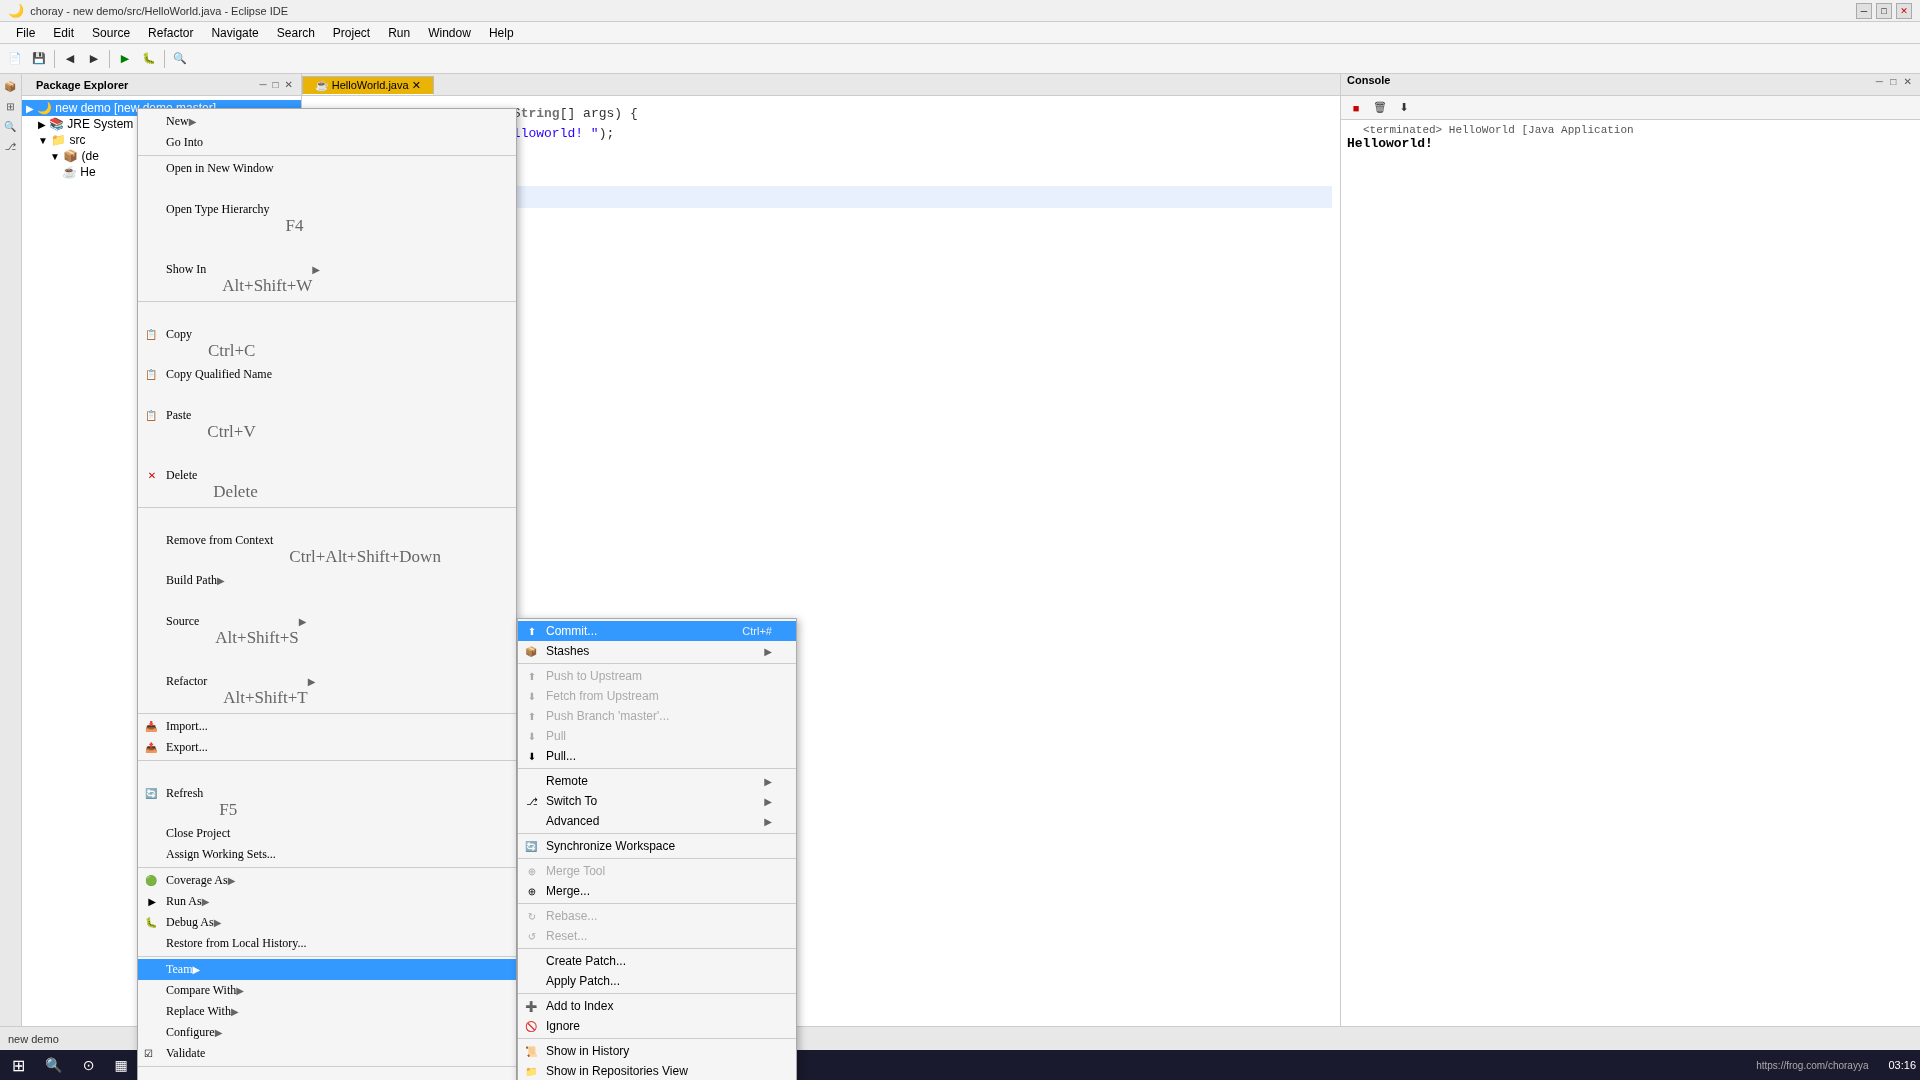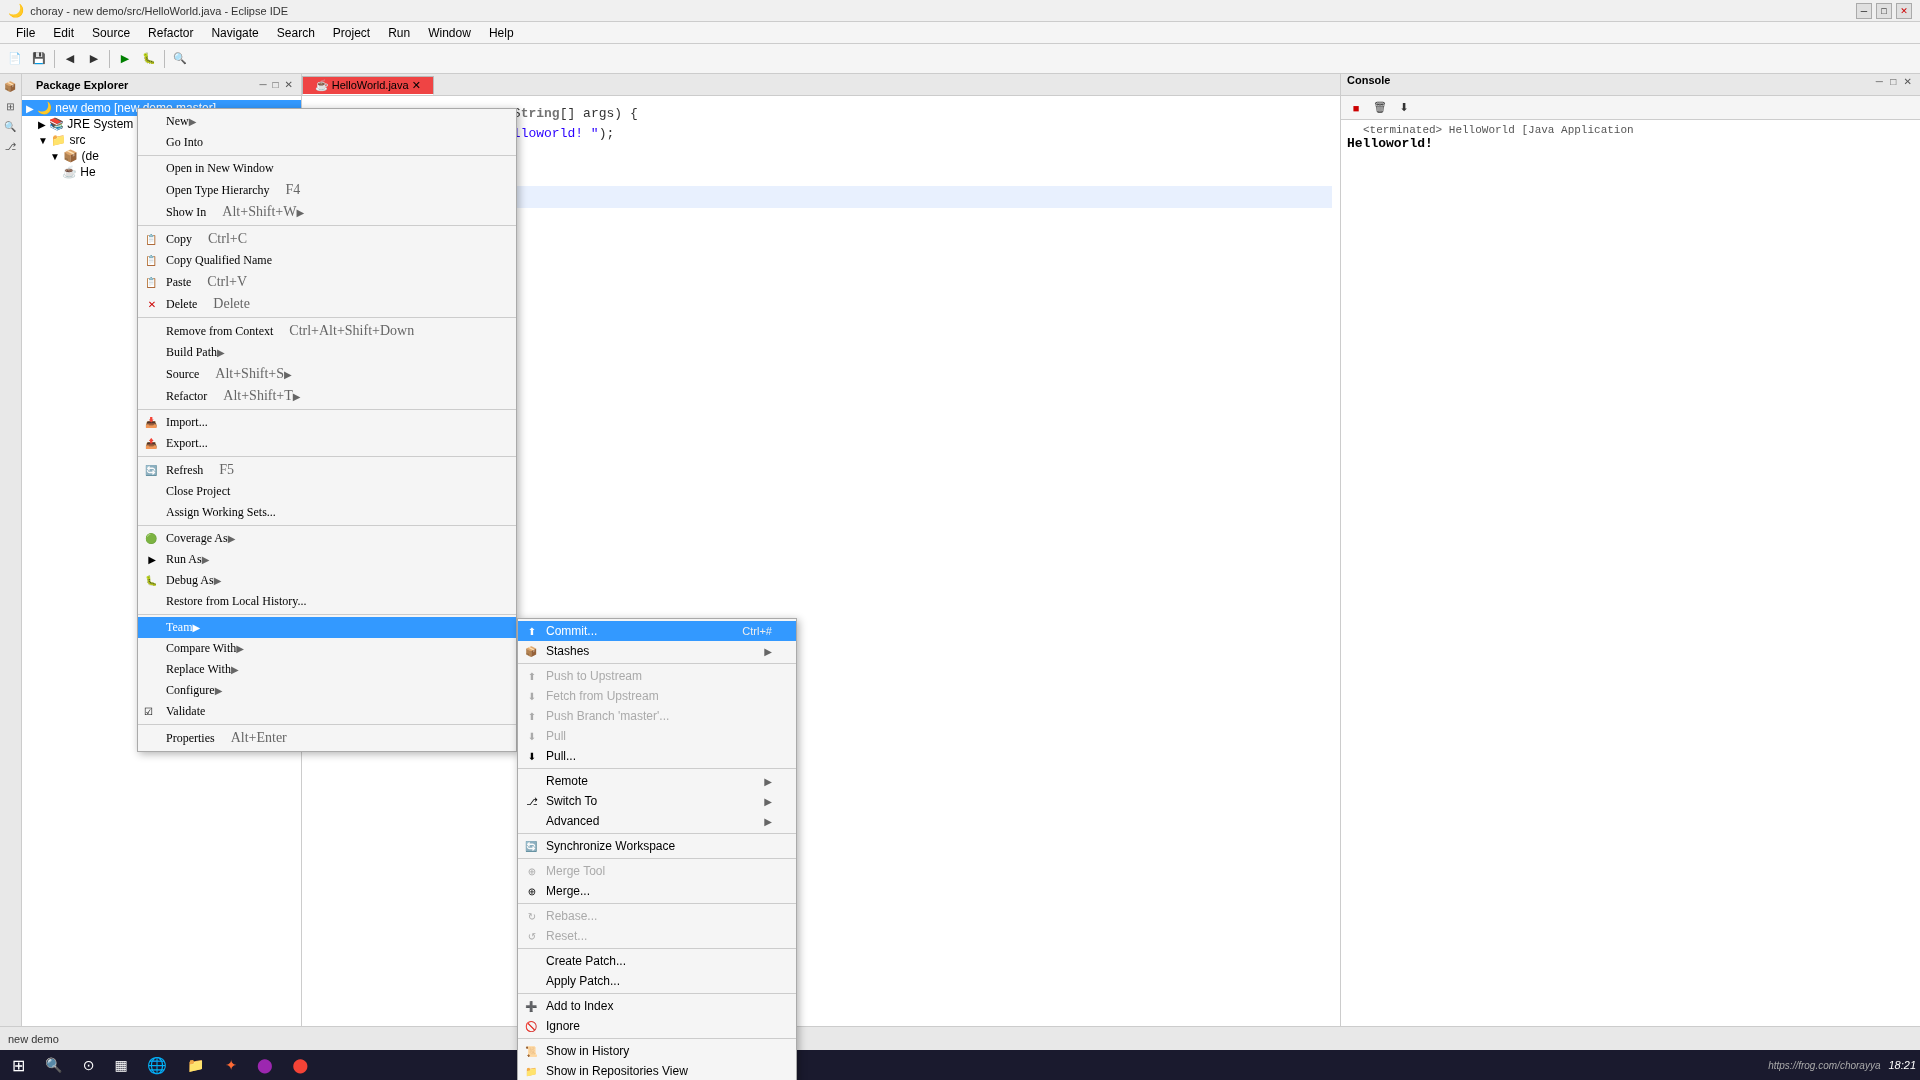--- a/index.html
+++ b/index.html
@@ -187,21 +187,21 @@
     .editor-tab {
       padding: 2px 12px;
       background: #d0d0d0;
       border: 1px solid #bbb;
       border-bottom: none;
       font-size: 11px;
       cursor: pointer;
       margin-right: 2px;
     }
     .editor-tab.active {
-      background: #ef4444;
+      background: #eab308;
       border-bottom: 1px solid #fff;
     }
     #editor-content {
       flex: 1;
       padding: 8px;
       font-family: 'Courier New', monospace;
       font-size: 13px;
       color: #333;
       background: #fff;
       overflow: auto;
@@ -295,24 +295,23 @@
       justify-content: center;
       cursor: pointer;
       border-radius: 2px;
       font-size: 11px;
       color: #fff;
     }
     #taskbar-right {
       margin-left: auto;
       display: flex;
       align-items: center;
-      gap: 8px;
+      gap: 20px;
       color: #fff;
       font-size: 11px;
-      font-style: italic;
     }
 
     
     #context-menu {
       position: absolute;
       left: 137px;
       top: 108px;
       width: 380px;
       background: #f5f5f5;
       border: 1px solid #aaa;
@@ -332,22 +331,23 @@
       font-family: Liberation Serif, serif;
     }
     .ctx-item.highlighted { background: #3399ff; color: #fff; }
     .ctx-separator {
       height: 1px;
       background: #ccc;
       margin: 2px 0;
     }
     .ctx-shortcut {
       color: #666;
-      font-size: 14px;
+      font-size: 17px;
       margin-left: 16px;
+      margin-top: 34px;
     }
     .ctx-arrow {
       font-size: 10px;
       color: #666;
     }
     .ctx-item.highlighted .ctx-arrow { color: #fff; }
     .ctx-icon {
       position: absolute;
       left: 6px;
       width: 16px;
@@ -691,15 +691,15 @@
   <div class="taskbar-btn" style="font-size:14px;">🔍</div>
   <div class="taskbar-btn" style="font-size:14px;">⊙</div>
   <div class="taskbar-btn" style="font-size:14px;">▦</div>
   <div class="taskbar-btn" style="color:#1e88e5; font-size:16px;">🌐</div>
   <div class="taskbar-btn" style="font-size:14px;">📁</div>
   <div class="taskbar-btn" style="color:#ff6b35; font-size:14px;">✦</div>
   <div class="taskbar-btn" style="color:#9c27b0; font-size:14px;">⬤</div>
   <div class="taskbar-btn" style="color:#f44336; font-size:14px;">⬤</div>
   <div id="taskbar-right">
     <span style="font-size:10px; color:#aaa;">https://frog.com/chorayya</span>
-    <span>18:21</span>
+    <span>03:16</span>
   </div>
 </div>
 
 </body></html>

